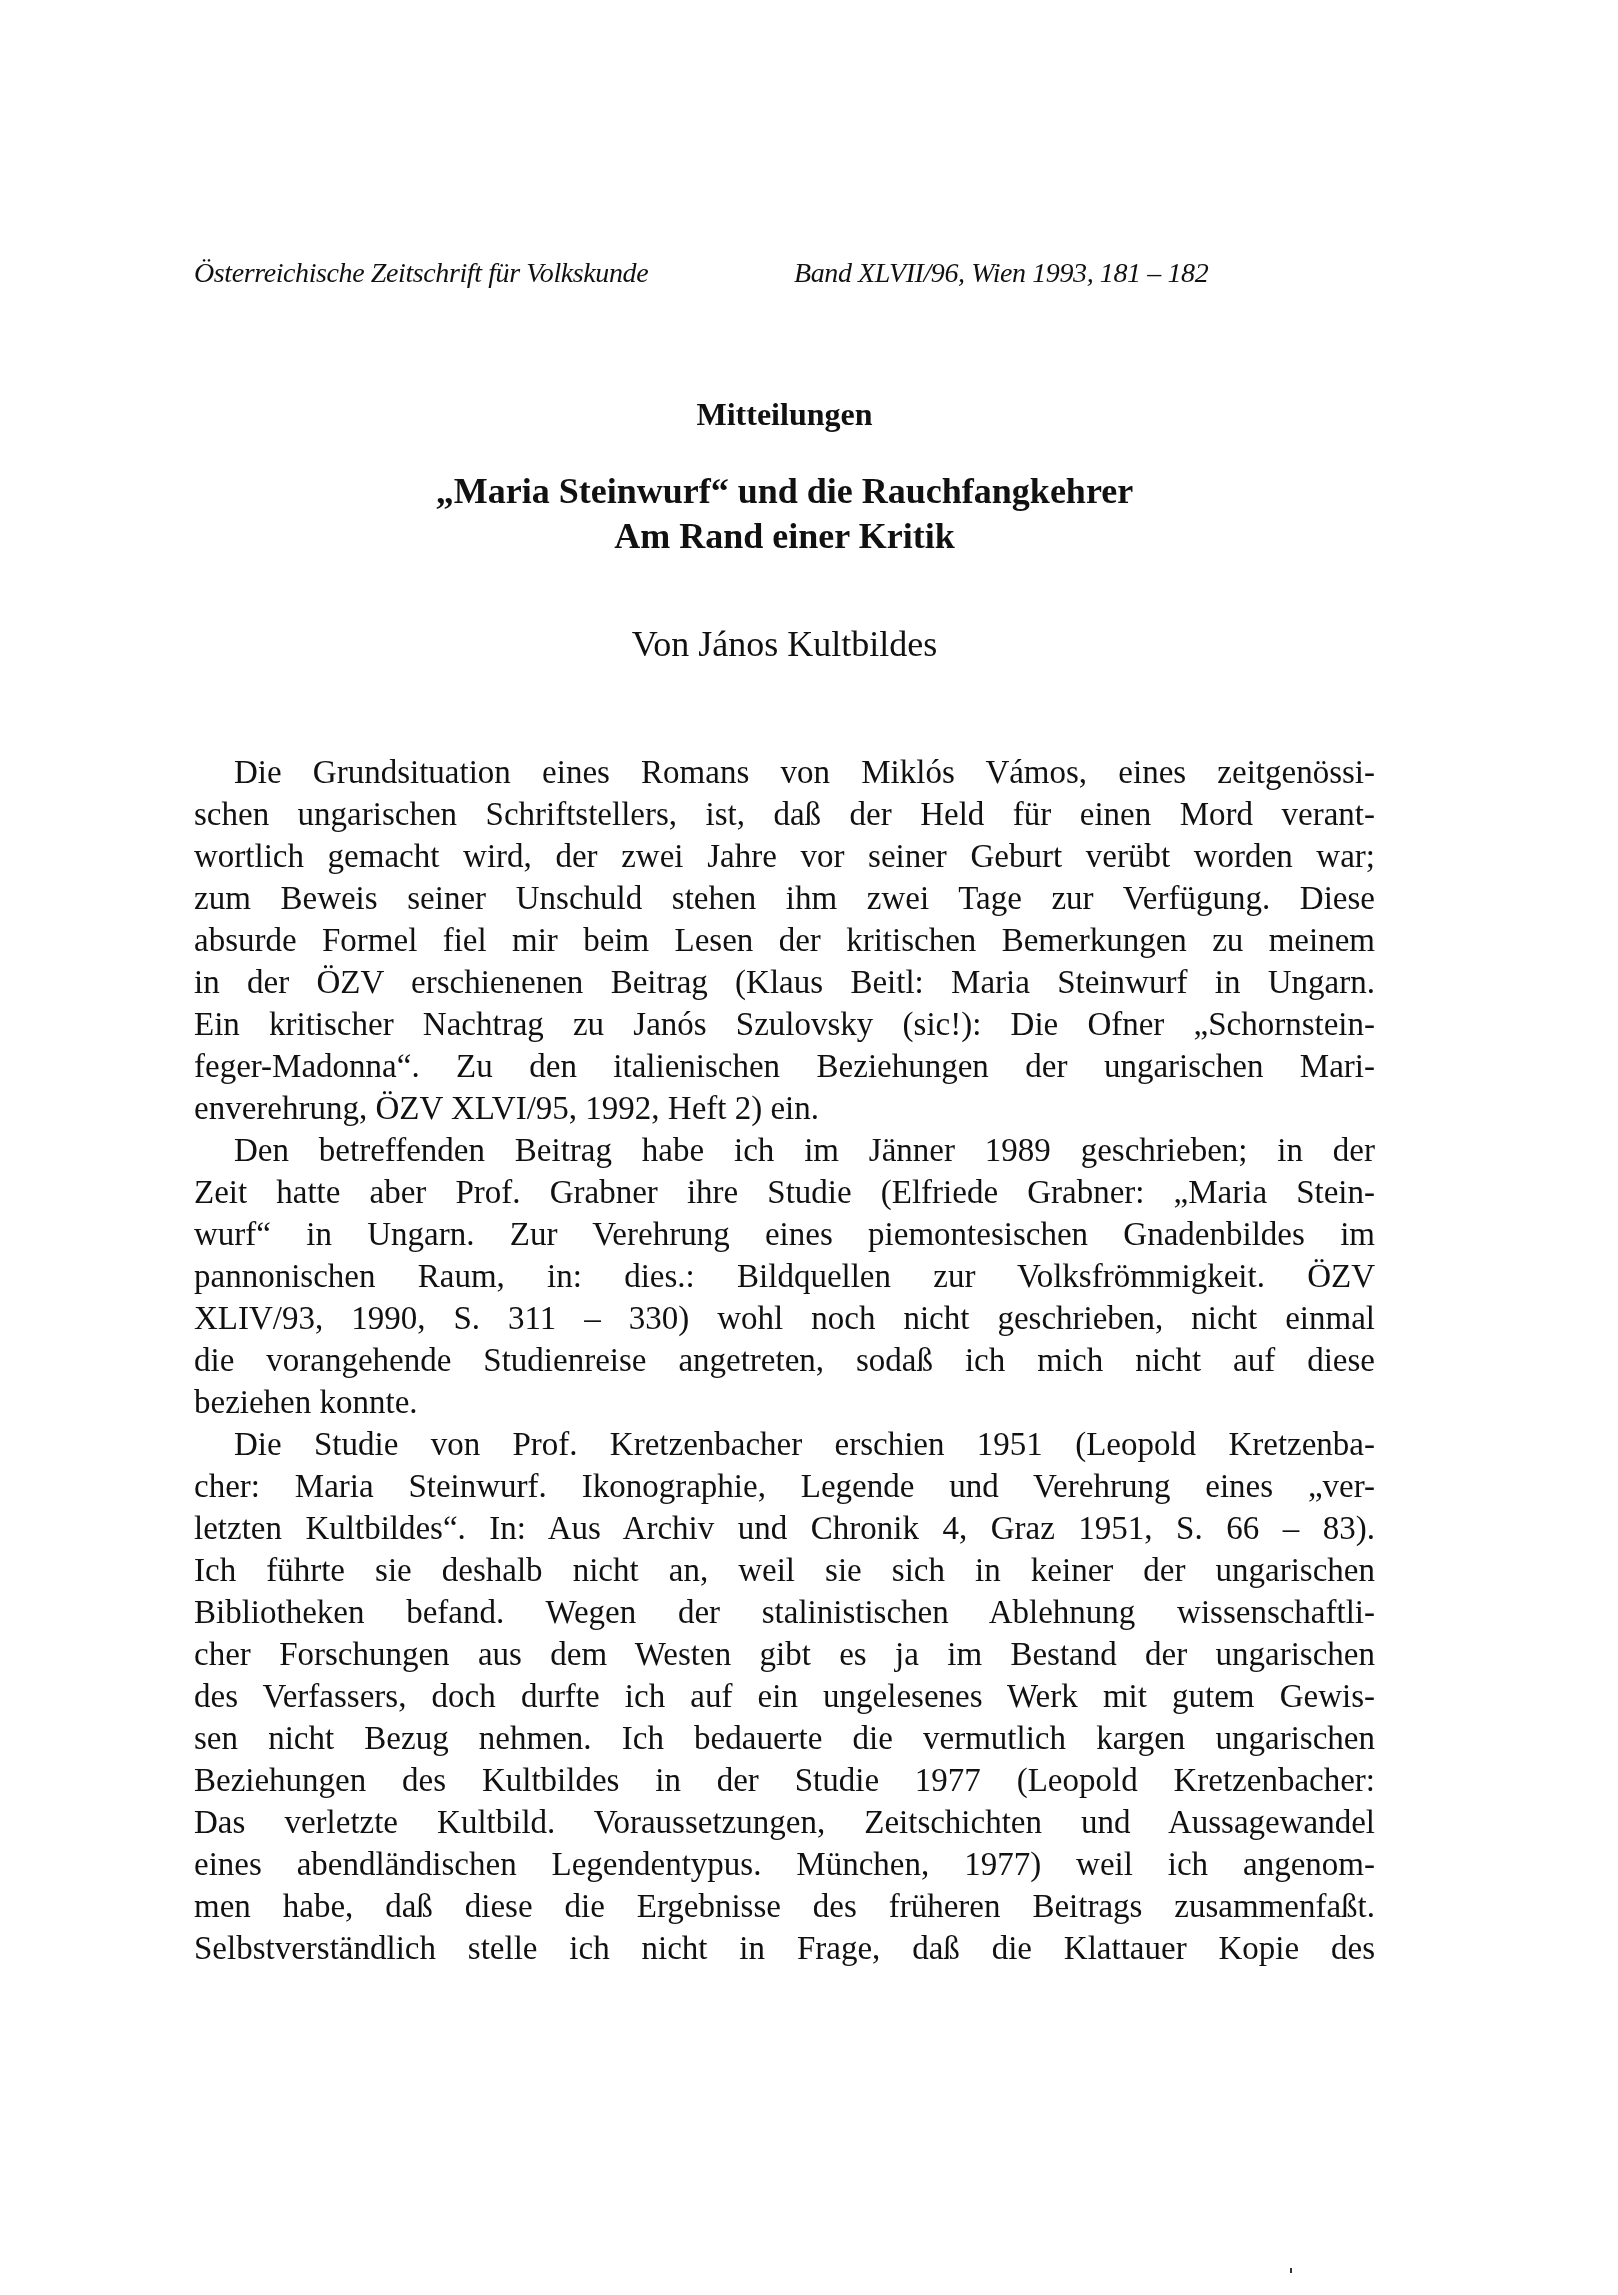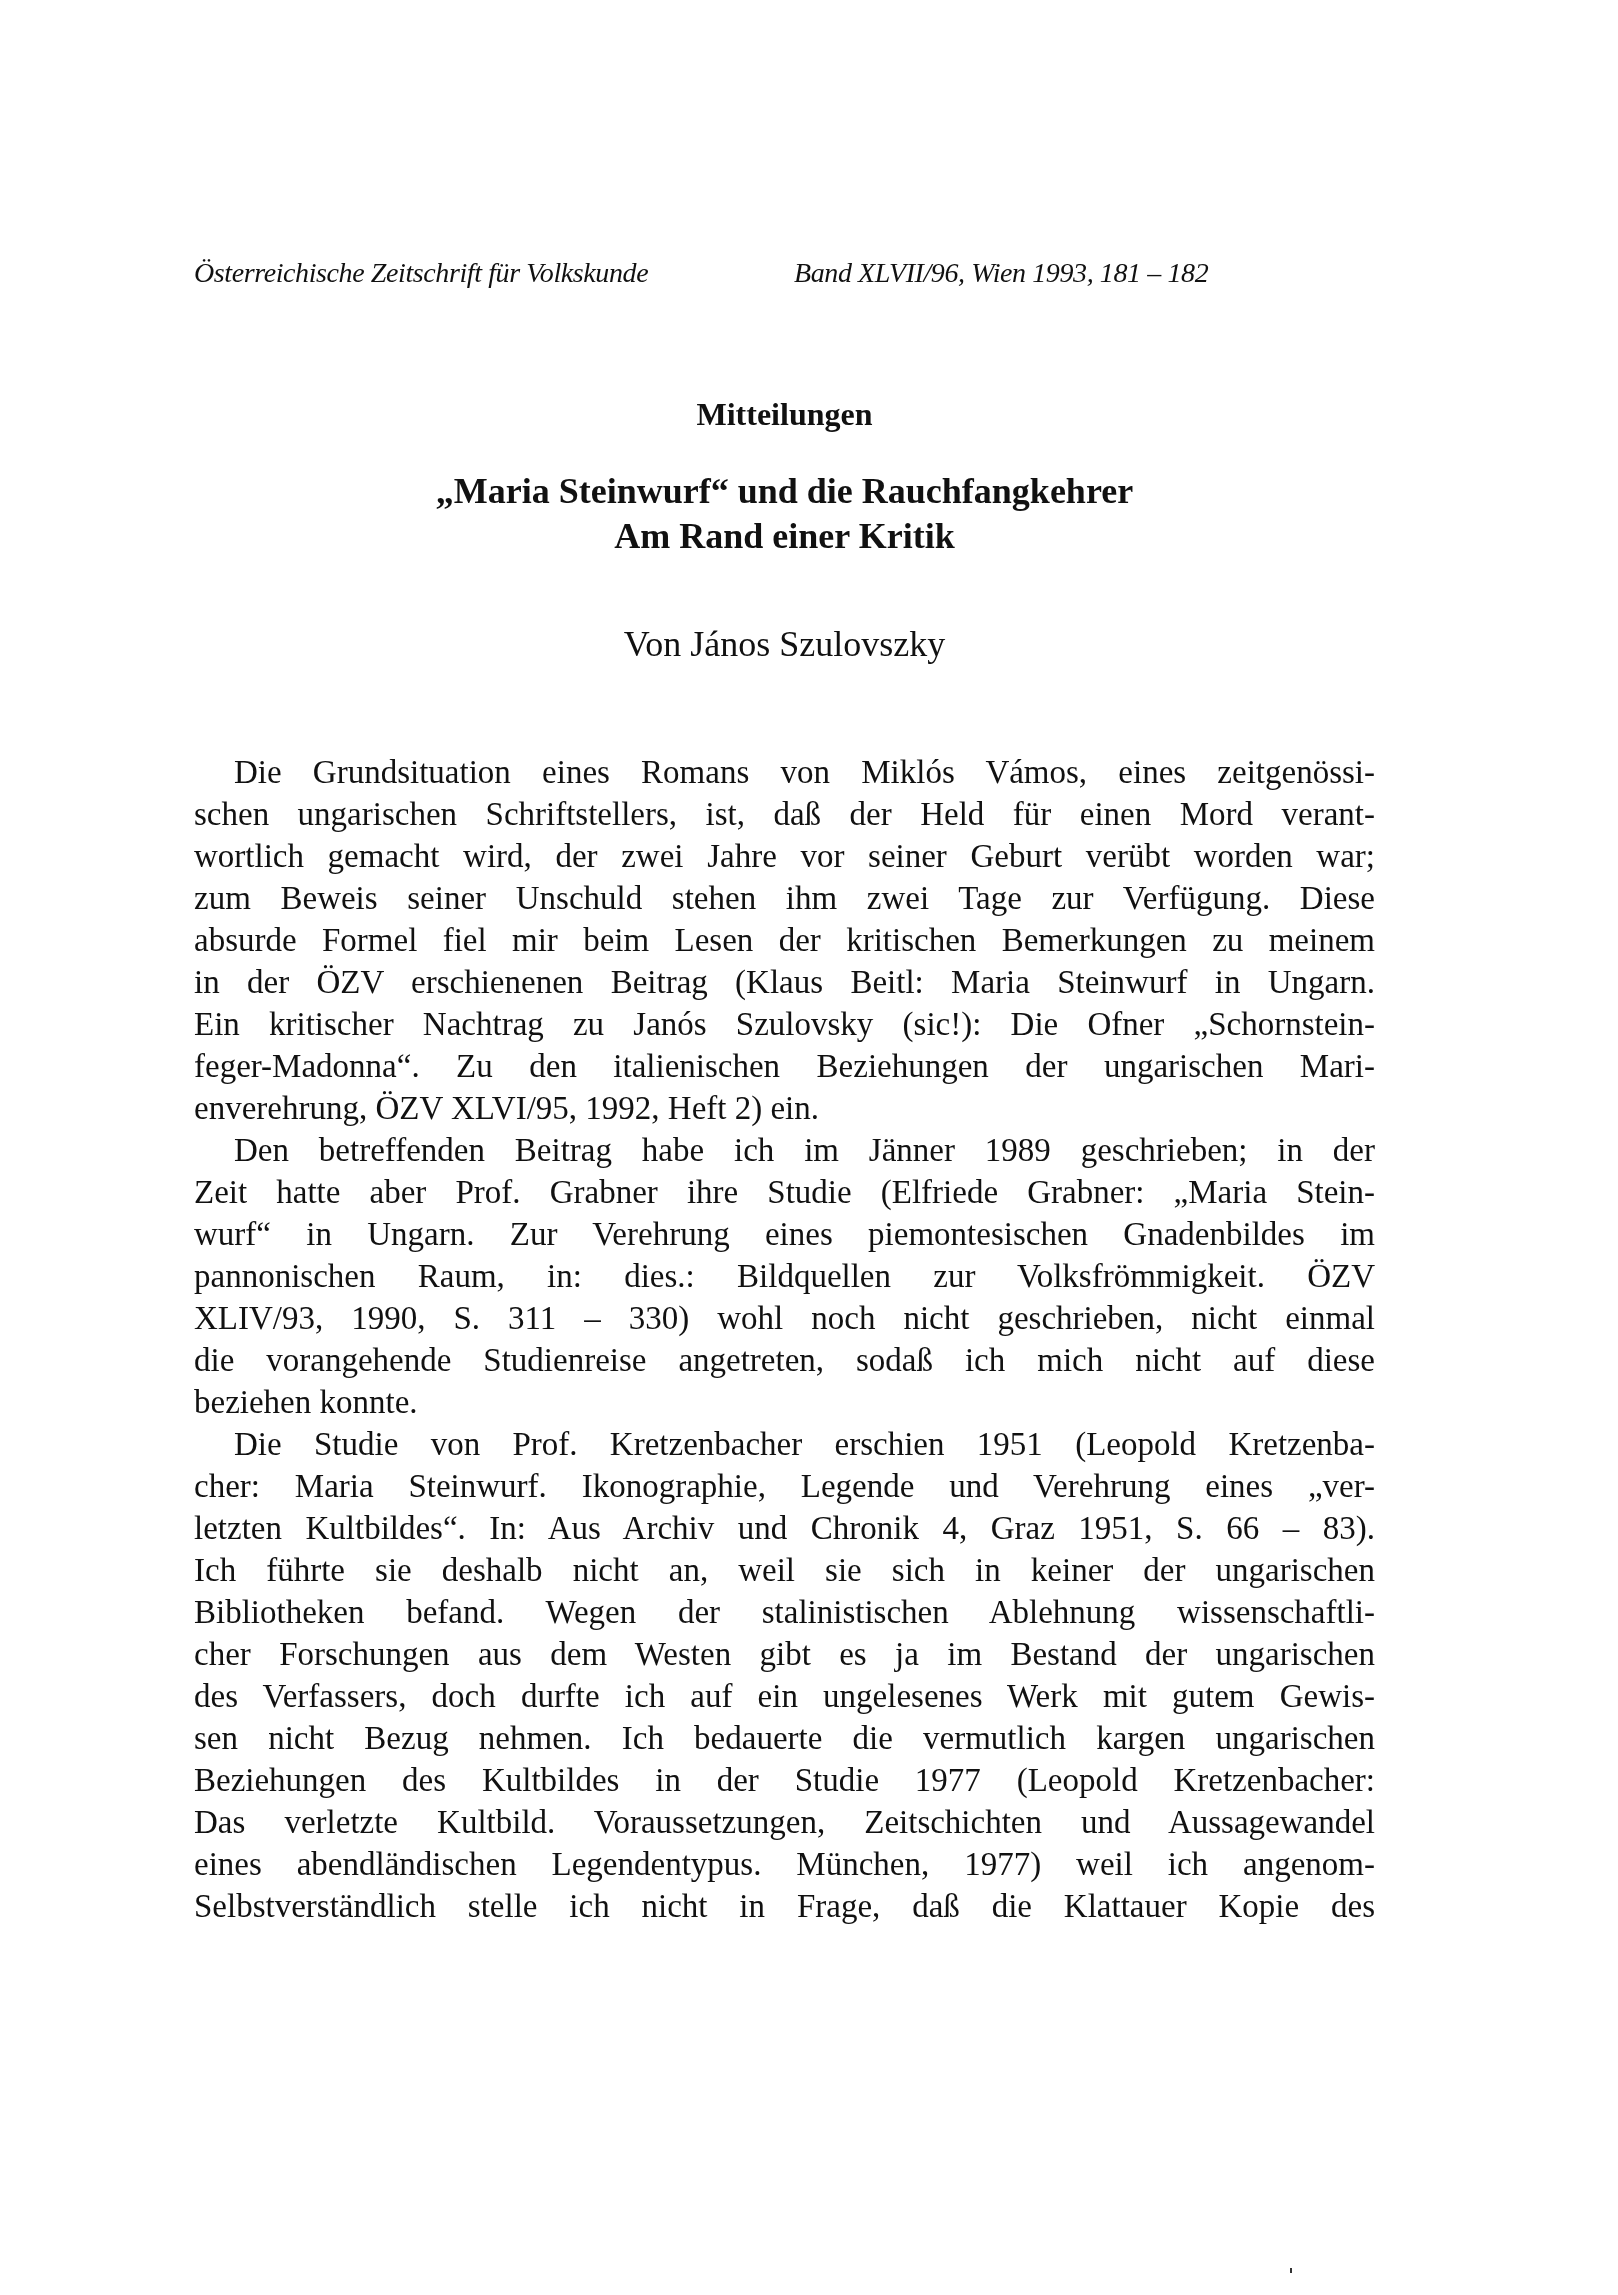--- a/index.html
+++ b/index.html
@@ -81,21 +81,21 @@
   <span class="issue">Band XLVII/96, Wien 1993, 181 – 182</span>
 </div>
 
 <div class="title-block section-title">Mitteilungen</div>
 
 <div class="title-block article-title">
   <div>„Maria Steinwurf“ und die Rauchfangkehrer</div>
   <div>Am Rand einer Kritik</div>
 </div>
 
-<div class="author-line">Von János Szulovszky</div>
+<div class="author-line">Von János Kultbildes</div>
 
 <div class="body-text">
   <div>
     <span class="line indent">Die Grundsituation eines Romans von Miklós Vámos, eines zeitgenössi-</span>
     <span class="line">schen ungarischen Schriftstellers, ist, daß der Held für einen Mord verant-</span>
     <span class="line">wortlich gemacht wird, der zwei Jahre vor seiner Geburt verübt worden war;</span>
     <span class="line">zum Beweis seiner Unschuld stehen ihm zwei Tage zur Verfügung. Diese</span>
     <span class="line">absurde Formel fiel mir beim Lesen der kritischen Bemerkungen zu meinem</span>
     <span class="line">in der ÖZV erschienenen Beitrag (Klaus Beitl: Maria Steinwurf in Ungarn.</span>
     <span class="line">Ein kritischer Nachtrag zu Janós Szulovsky (sic!): Die Ofner „Schornstein-</span>
@@ -116,18 +116,19 @@
     <span class="line">cher: Maria Steinwurf. Ikonographie, Legende und Verehrung eines „ver-</span>
     <span class="line">letzten Kultbildes“. In: Aus Archiv und Chronik 4, Graz 1951, S. 66 – 83).</span>
     <span class="line">Ich führte sie deshalb nicht an, weil sie sich in keiner der ungarischen</span>
     <span class="line">Bibliotheken befand. Wegen der stalinistischen Ablehnung wissenschaftli-</span>
     <span class="line">cher Forschungen aus dem Westen gibt es ja im Bestand der ungarischen</span>
     <span class="line">des Verfassers, doch durfte ich auf ein ungelesenes Werk mit gutem Gewis-</span>
     <span class="line">sen nicht Bezug nehmen. Ich bedauerte die vermutlich kargen ungarischen</span>
     <span class="line">Beziehungen des Kultbildes in der Studie 1977 (Leopold Kretzenbacher:</span>
     <span class="line">Das verletzte Kultbild. Voraussetzungen, Zeitschichten und Aussagewandel</span>
     <span class="line">eines abendländischen Legendentypus. München, 1977) weil ich angenom-</span>
+    <span class="line">men habe, daß diese die Ergebnisse des früheren Beitrags zusammenfaßt.</span>
     <span class="line">Selbstverständlich stelle ich nicht in Frage, daß die Klattauer Kopie des</span>
   </div>
 </div>
 
 <div class="scan-speck"></div>
 
 
 </body></html>

